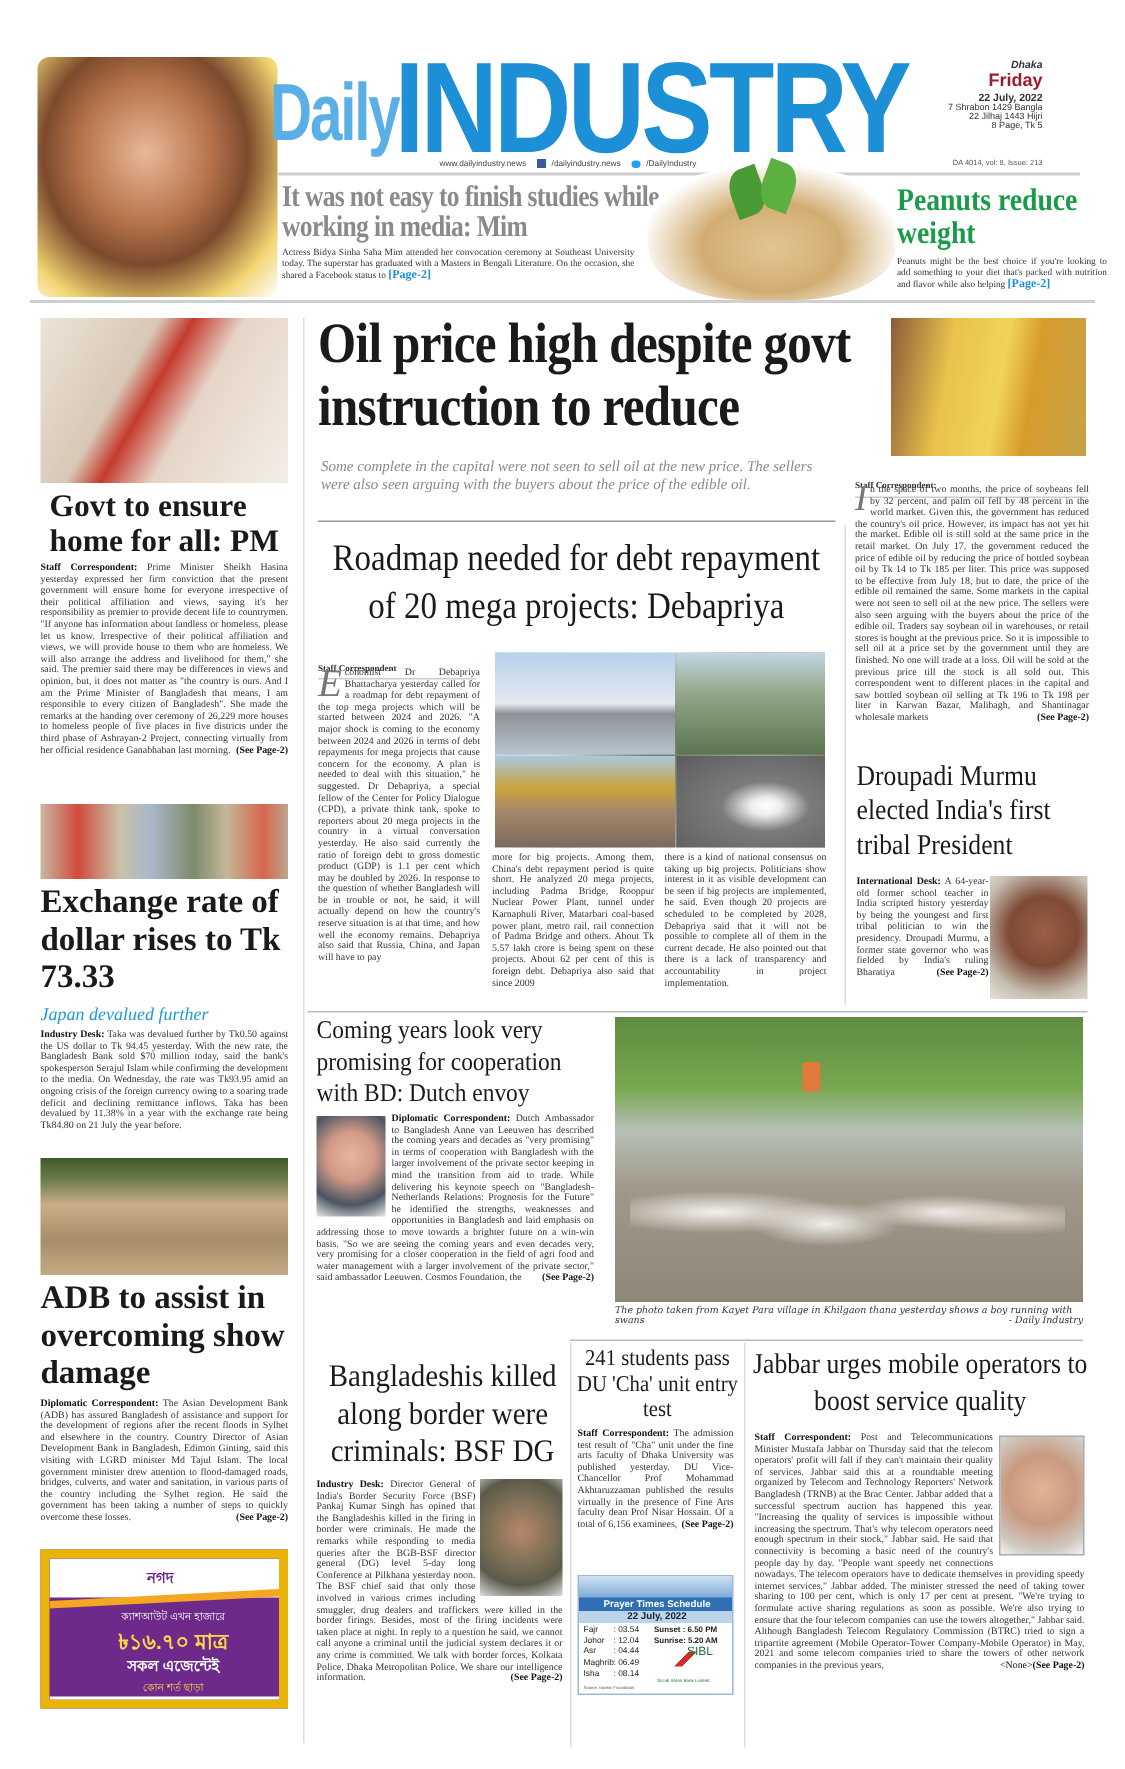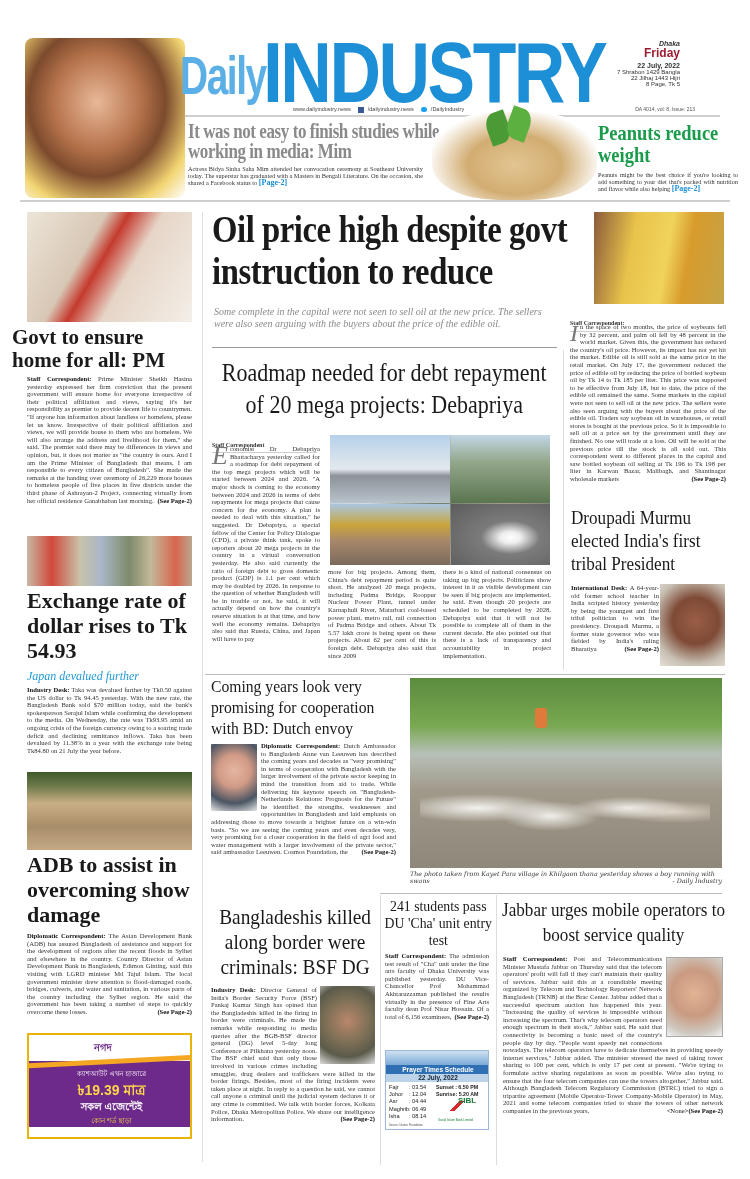--- a/index.html
+++ b/index.html
@@ -28,41 +28,41 @@
   .oil-photo { background: linear-gradient(100deg,#8a5b3a 0%,#e9c34b 30%,#f0d35b 55%,#d89b2c 70%,#c4a347 100%); }
   .proj-photo { background: linear-gradient(135deg,#a9c7e4 0%,#d4dbe1 30%,#6d7f6b 50%,#a49d90 70%,#5e5f62 100%); }
   .murmu-photo { background: radial-gradient(circle at 55% 45%,#9a5e45 0%,#7e4a36 40%,#c7bfb2 75%,#e5dfd5 100%); }
   .dutch-photo { background: radial-gradient(circle at 50% 40%,#e5b6a2 0%,#d19a86 35%,#4a5563 70%,#e9e9e9 100%); }
   .geese-photo { background: linear-gradient(180deg,#5c8c3e 0%,#78a850 25%,#b7c0b8 40%,#a09889 60%,#8f877a 100%); }
   .bsf-photo { background: radial-gradient(circle at 50% 45%,#b9876b 0%,#7a6e55 45%,#5b5a4a 70%,#ddd 100%); }
   .jabbar-photo { background: radial-gradient(circle at 50% 45%,#e3b394 0%,#c99a80 45%,#cfc9c1 80%,#f3f3f3 100%); }
   .mim-photo { background: radial-gradient(ellipse at 45% 40%,#e8b899 0%,#b6734b 35%,#7c4a2d 55%,#f2d572 80%,#fff 100%); }
   .peanut-photo { background: radial-gradient(ellipse at 50% 60%,#e3c592 0%,#d2ad72 40%,#fff 75%); }
 
-  .ad { background: #6d2a8a; border: 2px solid #eab308; }
+  .ad { background: #6d2a8a; border: 6px solid #eab308; }
 </style>
 </head>
 <body>
 
 <div class="abs photo mim-photo" style="left:25px;top:38px;width:160px;height:160px;border-radius:8px;"></div>
 
 <div class="abs" style="left:180px;top:32px;width:420px;height:72px;">
   <div class="abs logo-daily" style="left:0;top:12px;">Daily</div>
   <div class="abs logo-ind" style="left:83px;top:0;">INDUSTRY</div>
 </div>
 
 <div class="abs sans links" style="left:293px;top:106px;width:200px;white-space:nowrap;">
   <span>www.dailyindustry.news</span>
   <span style="display:inline-block;width:6px;height:6px;background:#3b5998;margin:0 2px 0 6px;vertical-align:middle;"></span>
   <span>/dailyindustry.news</span>
   <span style="display:inline-block;width:6px;height:5px;background:#1da1f2;border-radius:3px;margin:0 2px 0 6px;vertical-align:middle;"></span>
   <span>/DailyIndustry</span>
 </div>
 
-<div class="abs dateblock" style="right:70px;top:40px;width:120px;">
+<div class="abs dateblock" style="right:55px;top:40px;width:120px;">
   <div style="font-size:7px;font-style:italic;font-weight:bold;">Dhaka</div>
   <div style="font-size:12px;font-weight:bold;color:#9b1b30;line-height:13px;">Friday</div>
   <div style="font-size:7px;font-weight:bold;margin-top:2px;">22 July, 2022</div>
   <div style="font-size:6px;">7 Shrabon 1429 Bangla</div>
   <div style="font-size:6px;">22 Jilhaj 1443 Hijri</div>
   <div style="font-size:6px;">8 Page, Tk 5</div>
 </div>
 <div class="abs sans" style="right:55px;top:106px;font-size:5px;color:#555;text-align:right;">DA 4014, vol: 8, Issue: 213</div>
 
 <div class="abs hr" style="left:185px;top:115px;width:535px;"></div>
@@ -79,49 +79,49 @@
 
 <div class="abs serif" style="left:598px;top:122px;width:150px;font-size:21px;line-height:22px;color:#1a9b4b;font-weight:bold;transform:scaleX(0.88);transform-origin:left top;">Peanuts reduce weight</div>
 <div class="abs body-text" style="left:598px;top:172px;width:140px;font-size:6.2px;line-height:6.8px;">
   <span>Peanuts might be the best choice if you're looking to add something to your diet that's packed with nutrition and flavor while also helping</span>
   <span style="color:#1c8fd6;font-weight:bold;font-size:8px;">[Page-2]</span>
 </div>
 
 <div class="abs hr" style="left:20px;top:200px;width:710px;"></div>
 
 <div class="abs photo pm-photo" style="left:27px;top:212px;width:165px;height:110px;"></div>
-<div class="abs serif" style="left:12px;top:326px;width:170px;font-size:21px;line-height:23px;font-weight:bold;color:#1a1a1a;">Govt to ensure home for all: PM</div>
+<div class="abs serif" style="left:33px;top:326px;width:170px;font-size:21px;line-height:23px;font-weight:bold;color:#1a1a1a;">Govt to ensure home for all: PM</div>
 <div class="abs body-text" style="left:27px;top:375px;width:165px;">
   <b>Staff Correspondent:</b>
   <span>Prime Minister Sheikh Hasina yesterday expressed her firm conviction that the present government will ensure home for everyone irrespective of their political affiliation and views, saying it's her responsibility as premier to provide decent life to countrymen. "If anyone has information about landless or homeless, please let us know. Irrespective of their political affiliation and views, we will provide house to them who are homeless. We will also arrange the address and livelihood for them," she said. The premier said there may be differences in views and opinion, but, it does not matter as "the country is ours. And I am the Prime Minister of Bangladesh that means, I am responsible to every citizen of Bangladesh". She made the remarks at the handing over ceremony of 26,229 more houses to homeless people of five places in five districts under the third phase of Ashrayan-2 Project, connecting virtually from her official residence Ganabhaban last morning.</span>
   <span class="seepage">(See Page-2)</span>
 </div>
 
 <div class="abs photo money-photo" style="left:27px;top:536px;width:165px;height:50px;"></div>
-<div class="abs serif" style="left:27px;top:588px;width:175px;font-size:22px;line-height:25px;font-weight:bold;color:#1a1a1a;">Exchange rate of dollar rises to Tk 54.93</div>
+<div class="abs serif" style="left:27px;top:588px;width:175px;font-size:22px;line-height:25px;font-weight:bold;color:#1a1a1a;">Exchange rate of dollar rises to Tk 73.33</div>
 <div class="abs serif" style="left:27px;top:669px;width:170px;font-size:12px;font-style:italic;color:#1e9ad6;">Japan devalued further</div>
 <div class="abs body-text" style="left:27px;top:686px;width:165px;">
   <b>Industry Desk:</b>
   <span>Taka was devalued further by Tk0.50 against the US dollar to Tk 94.45 yesterday. With the new rate, the Bangladesh Bank sold $70 million today, said the bank's spokesperson Serajul Islam while confirming the development to the media. On Wednesday, the rate was Tk93.95 amid an ongoing crisis of the foreign currency owing to a soaring trade deficit and declining remittance inflows. Taka has been devalued by 11.38% in a year with the exchange rate being Tk84.80 on 21 July the year before.</span>
 </div>
 
 <div class="abs photo flood-photo" style="left:27px;top:772px;width:165px;height:78px;"></div>
 <div class="abs serif" style="left:27px;top:852px;width:172px;font-size:22px;line-height:25px;font-weight:bold;color:#1a1a1a;">ADB to assist in overcoming show damage</div>
 <div class="abs body-text" style="left:27px;top:932px;width:165px;">
   <b>Diplomatic Correspondent:</b>
   <span>The Asian Development Bank (ADB) has assured Bangladesh of assistance and support for the development of regions after the recent floods in Sylhet and elsewhere in the country. Country Director of Asian Development Bank in Bangladesh, Edimon Ginting, said this visiting with LGRD minister Md Tajul Islam. The local government minister drew attention to flood-damaged roads, bridges, culverts, and water and sanitation, in various parts of the country including the Sylhet region. He said the government has been taking a number of steps to quickly overcome these losses.</span>
   <span class="seepage">(See Page-2)</span>
 </div>
 
 <div class="abs ad" style="left:27px;top:1033px;width:165px;height:106px;overflow:hidden;">
   <div class="abs" style="left:0;top:0;width:165px;height:26px;background:#fff;"></div>
   <div class="abs" style="left:0;top:24px;width:165px;height:5px;background:#f5a623;transform:skewY(-3deg);"></div>
   <div class="abs sans" style="left:65px;top:5px;font-size:10px;font-weight:bold;color:#6d2a8a;">নগদ</div>
   <div class="abs sans" style="left:0;width:165px;text-align:center;top:33px;font-size:7px;color:#fff;">ক্যাশআউট এখন হাজারে</div>
-  <div class="abs sans" style="left:0;width:165px;text-align:center;top:44px;font-size:14px;font-weight:bold;color:#ffd54a;">৳19.39 মাত্র</div>
+  <div class="abs sans" style="left:0;width:165px;text-align:center;top:44px;font-size:14px;font-weight:bold;color:#ffd54a;">৳১৬.৭০ মাত্র</div>
   <div class="abs sans" style="left:0;width:165px;text-align:center;top:64px;font-size:10px;font-weight:bold;color:#fff;">সকল এজেন্টেই</div>
   <div class="abs sans" style="left:0;width:165px;text-align:center;top:80px;font-size:7px;color:#ffd54a;">কোন শর্ত ছাড়া</div>
   <div class="abs" style="left:0;top:92px;width:165px;height:14px;background:#fff;"></div>
   <div class="abs" style="left:0;top:103px;width:165px;height:3px;background:linear-gradient(90deg,#2d3c8f 33%,#d42b2b 33%,#d42b2b 66%,#2a9a47 66%);"></div>
 </div>
 
 <div class="abs vr" style="left:202px;top:212px;height:950px;"></div>
 
 <div class="abs serif" style="left:212px;top:208px;width:380px;font-size:38px;line-height:42px;font-weight:bold;color:#1a1a1a;letter-spacing:-0.5px;transform:scaleX(0.86);transform-origin:left top;width:440px;">Oil price high despite govt instruction to reduce</div>
 <div class="abs serif" style="left:214px;top:306px;width:345px;font-size:10px;line-height:12px;font-style:italic;color:#8a8a8a;">Some complete in the capital were not seen to sell oil at the new price. The sellers were also seen arguing with the buyers about the price of the edible oil.</div>
@@ -207,21 +207,21 @@
   <div class="abs sans" style="left:3px;top:33px;width:45px;font-size:5.6px;line-height:7.2px;color:#222;">
     <div><span style="display:inline-block;width:20px;">Fajr</span><span>: 03.54</span></div>
     <div><span style="display:inline-block;width:20px;">Johor</span><span>: 12.04</span></div>
     <div><span style="display:inline-block;width:20px;">Asr</span><span>: 04.44</span></div>
     <div><span style="display:inline-block;width:20px;">Maghrib</span><span>: 06.49</span></div>
     <div><span style="display:inline-block;width:20px;">Isha</span><span>: 08.14</span></div>
   </div>
   <div class="abs sans" style="left:50px;top:33px;font-size:5.3px;font-weight:bold;white-space:nowrap;">Sunset : 6.50 PM</div>
   <div class="abs sans" style="left:50px;top:40px;font-size:5.3px;font-weight:bold;white-space:nowrap;">Sunrise: 5.20 AM</div>
   <div class="abs" style="left:60px;top:50px;width:24px;height:10px;background:linear-gradient(135deg,transparent 40%,#d42b2b 40%,#d42b2b 55%,transparent 55%);"></div>
-  <div class="abs sans" style="left:72px;top:45px;font-size:8px;font-weight:bold;color:#1a7a3a;">SIBL</div>
+  <div class="abs sans" style="left:72px;top:45px;font-size:8px;font-weight:normal;color:#1a7a3a;">SIBL</div>
   <div class="abs sans" style="left:52px;top:67px;font-size:3px;color:#1a7a3a;white-space:nowrap;">Social Islami Bank Limited</div>
   <div class="abs sans" style="left:3px;top:72px;font-size:2.8px;color:#555;white-space:nowrap;">Source: Islamic Foundation</div>
 </div>
 <div class="abs vr" style="left:496px;top:895px;height:270px;"></div>
 
 <div class="abs serif" style="left:501px;top:897px;width:225px;font-size:19px;line-height:25px;color:#1a1a1a;text-align:center;transform:scaleX(0.9);transform-origin:left top;width:250px;">Jabbar urges mobile operators to boost service quality</div>
 <div class="abs body-text" style="left:503px;top:955px;width:220px;">
   <span class="photo jabbar-photo" style="float:right;width:57px;height:80px;margin:2px 0 2px 4px;border:1px solid #aaa;"></span>
   <b>Staff Correspondent:</b>
   <span>Post and Telecommunications Minister Mustafa Jabbar on Thursday said that the telecom operators' profit will fall if they can't maintain their quality of services. Jabbar said this at a roundtable meeting organized by Telecom and Technology Reporters' Network Bangladesh (TRNB) at the Brac Center. Jabbar added that a successful spectrum auction has happened this year. "Increasing the quality of services is impossible without increasing the spectrum. That's why telecom operators need enough spectrum in their stock," Jabbar said. He said that connectivity is becoming a basic need of the country's people day by day. "People want speedy net connections nowadays. The telecom operators have to dedicate themselves in providing speedy internet services," Jabbar added. The minister stressed the need of taking tower sharing to 100 per cent, which is only 17 per cent at present. "We're trying to formulate active sharing regulations as soon as possible. We're also trying to ensure that the four telecom companies can use the towers altogether," Jabbar said. Although Bangladesh Telecom Regulatory Commission (BTRC) tried to sign a tripartite agreement (Mobile Operator-Tower Company-Mobile Operator) in May, 2021 and some telecom companies tried to share the towers of other network companies in the previous years,</span>

